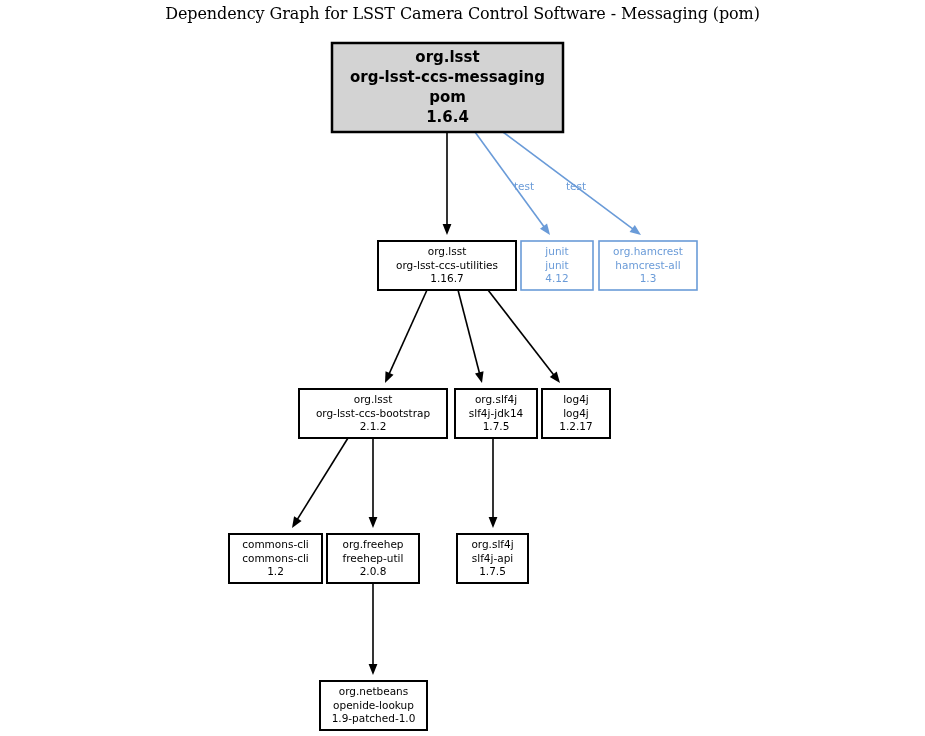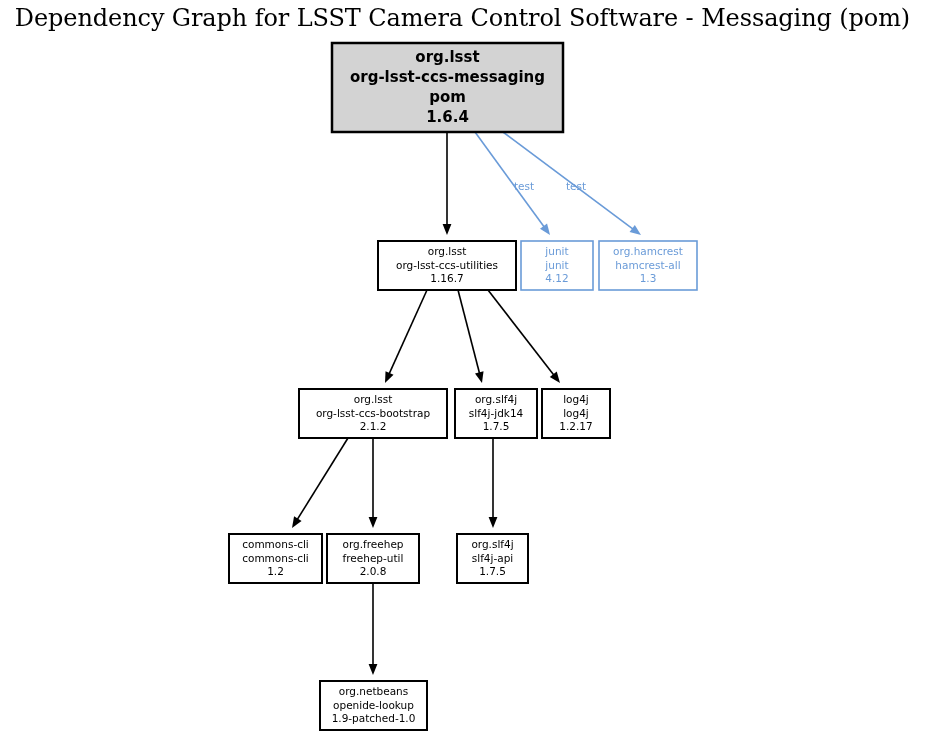--- a/index.html
+++ b/index.html
@@ -19,21 +19,21 @@
     height: 736px;
     background: #ffffff;
   }
   #graph-title {
     position: absolute;
     left: 0;
     top: 4px;
     width: 925px;
     text-align: center;
     font-family: "DejaVu Serif", serif;
-    font-size: 24px;
+    font-size: 16px;
     color: #000000;
     white-space: nowrap;
     letter-spacing: -0.1px;
   }
   svg#graph-canvas {
     position: absolute;
     left: 0;
     top: 0;
     width: 925px;
     height: 736px;

